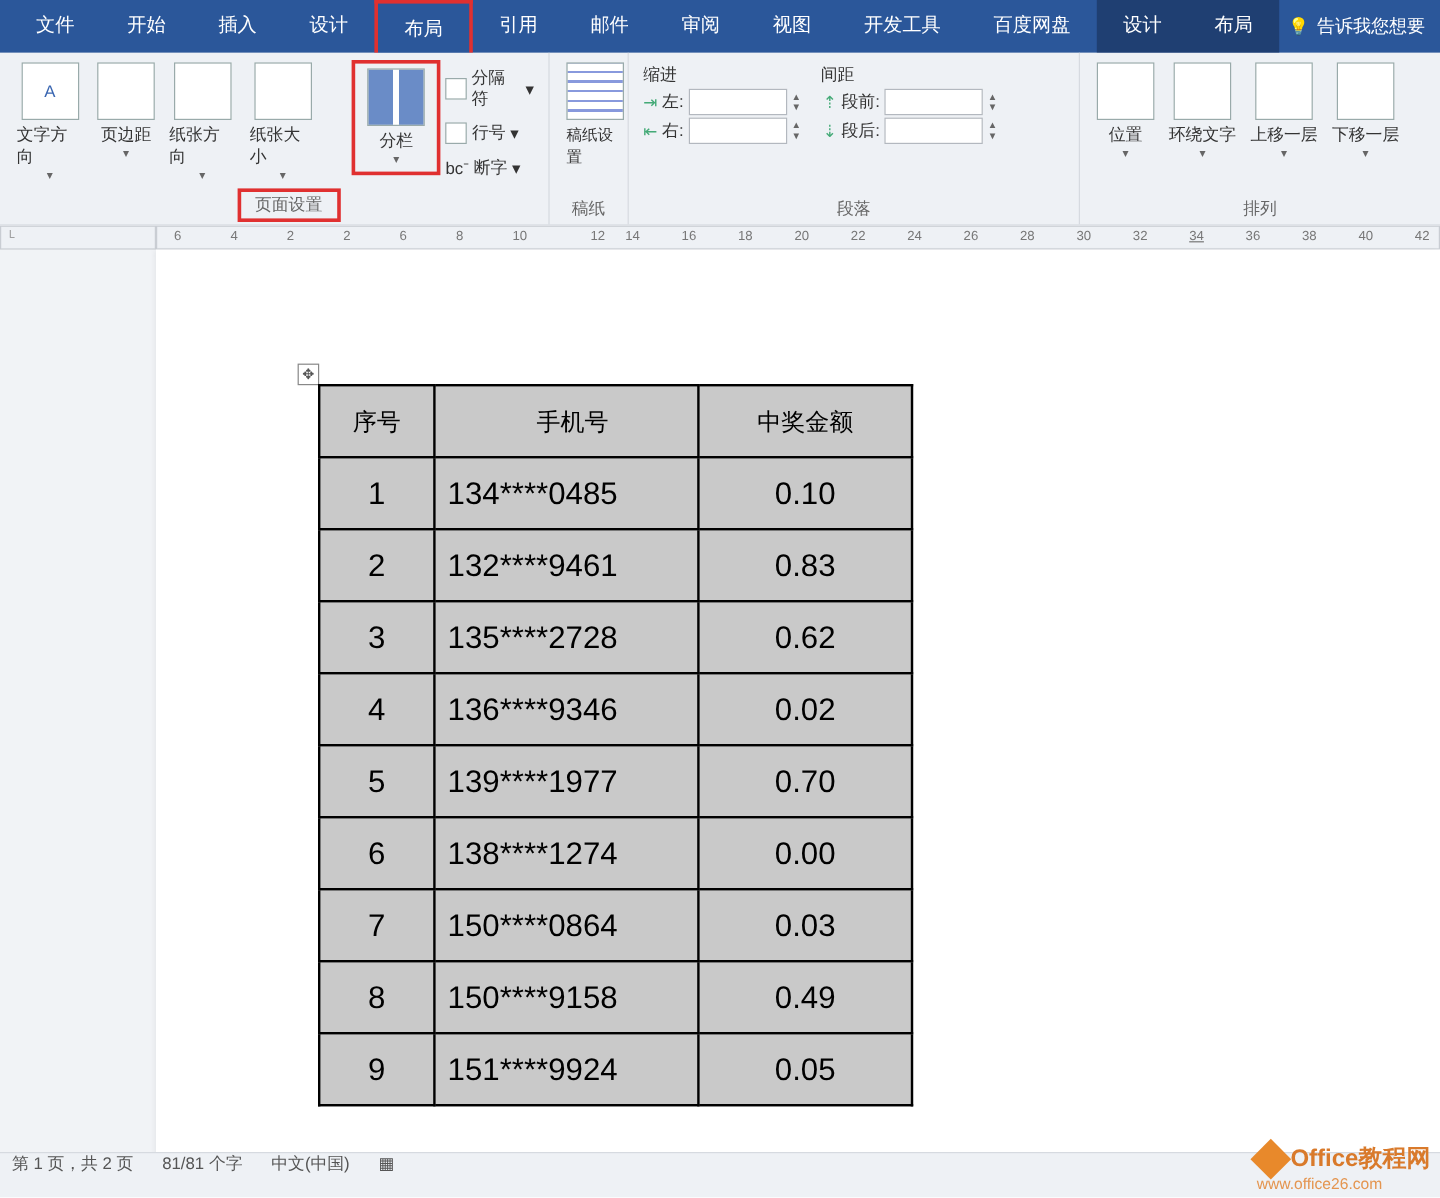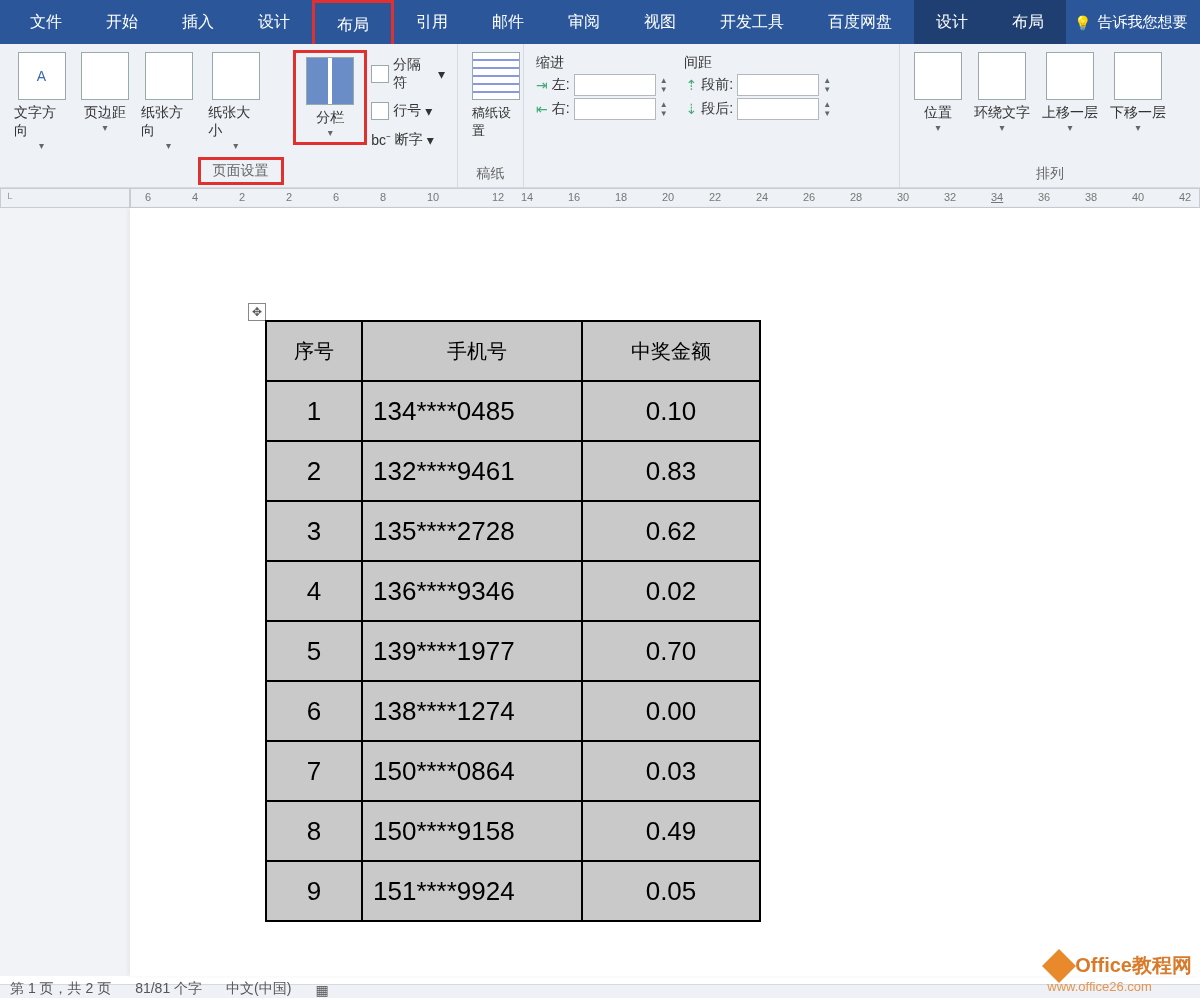--- a/index.html
+++ b/index.html
@@ -211,25 +211,25 @@
 .c1 { width: 96px; text-align: center; }
 .c2 { width: 220px; text-align: left; padding-left: 10px; }
 .c3 { width: 178px; text-align: center; }
 
 
 .status-bar {
   position: absolute;
   bottom: 0;
   left: 0;
   right: 0;
-  height: 14px;
+  height: 38px;
   background: #eef1f5;
   border-top: 1px solid #d6dae0;
   display: flex;
-  align-items: flex-end;
+  align-items: flex-start;
   gap: 24px;
   font-size: 14px;
   color: #555;
   padding-left: 10px;
 }
 
 
 .watermark {
   position: absolute;
   right: 8px;
@@ -360,20 +360,21 @@
           <div class="spinner">▲<br>▼</div>
         </div>
         <div class="spin-field">
           <span style="color:#4a7;">⇣</span>
             <span>段后:</span>
           <div class="spin-input"></div>
           <div class="spinner">▲<br>▼</div>
         </div>
       </div>
     </div>
+    <div class="ribbon-group-label">段落</div>
   </div>
 
   <div class="ribbon-group" style="flex:1;border-right:none;">
     <div class="ribbon-btns">
       <div class="big-btn">
         <div class="icon"></div>
         <span>位置</span>
         <span class="arrow-down">▾</span>
       </div>
       <div class="big-btn">

